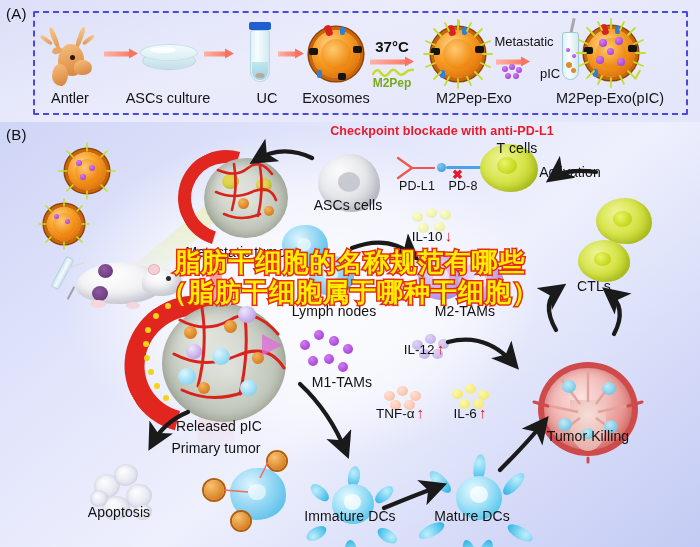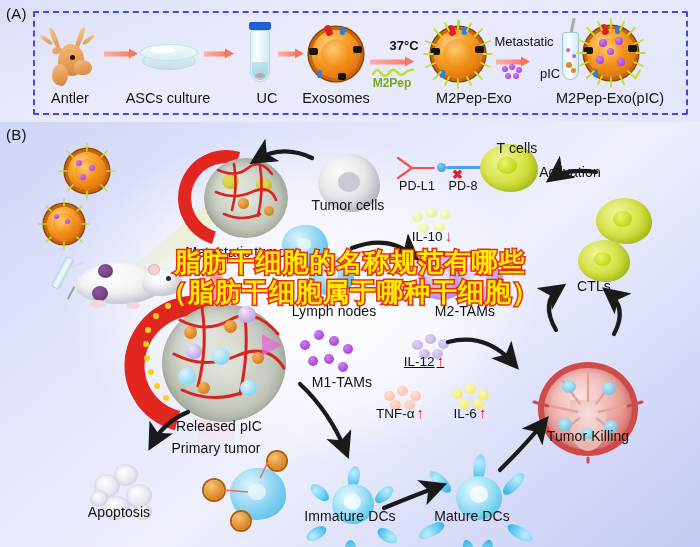--- a/index.html
+++ b/index.html
@@ -415,21 +415,21 @@
       </div>
       <div class="nub" style="left:17px;top:-1px;width:7px;height:11px;background:#d8231f;border-radius:3px;transform:rotate(-20deg);"></div>
       <div class="nub" style="left:32px;top:1px;width:5px;height:8px;background:#2f7fd8;border-radius:2px;"></div>
       <div class="nub" style="left:1px;top:22px;width:9px;height:7px;background:#141414;border-radius:2px;"></div>
       <div class="nub" style="left:45px;top:20px;width:9px;height:7px;background:#141414;border-radius:2px;"></div>
       <div class="nub" style="left:30px;top:47px;width:8px;height:7px;background:#141414;border-radius:2px;"></div>
       <div class="nub" style="left:9px;top:44px;width:5px;height:8px;background:#2f7fd8;border-radius:2px;"></div>
     </div>
     <div class="a-label" style="left:336px;top:90px;">Exosomes</div>
 
-    <div class="a-sub" style="left:404px;top:38px;color:#111;font-size:13px;">37°C</div>
+    <div class="a-sub" style="left:392px;top:38px;color:#111;font-size:15px;">37°C</div>
     <div class="a-arrow" style="left:370px;top:62px;width:44px;">
       <div class="shaft"></div>
         <div class="head"></div>
     </div>
     <svg style="position:absolute;left:372px;top:66px;" width="42" height="12" viewBox="0 0 42 12">
       <path d="M1 8 Q5 1 9 7 T17 7 T25 6 T33 7 T41 4" fill="none" stroke="#c5de2e" stroke-width="2.6" stroke-linecap="round"></path>
     </svg>
     <div class="a-sub" style="left:392px;top:76px;color:#7aa81e;font-size:12px;">M2Pep</div>
 
     <div style="position:absolute;left:424px;top:20px;width:68px;height:68px;">
@@ -610,22 +610,26 @@
           <path d="M84 22 Q88 46 82 72"></path>
         </g>
       </svg>
     </div>
     <div class="b-label" style="left:238px;top:122px;">Metastatic tumor</div>
 
     <div style="position:absolute;left:314px;top:28px;width:72px;height:68px;">
       <div style="position:absolute;left:4px;top:4px;width:62px;height:58px;border-radius:52% 48% 45% 55% / 50% 55% 45% 50%;background:radial-gradient(circle at 35% 30%,#fbfbfc 0%,#e6e7ea 45%,#c9cbd2 78%,#adb0ba 100%);box-shadow:inset -4px -4px 10px rgba(140,145,160,.4);"></div>
       <div style="position:absolute;left:24px;top:22px;width:22px;height:20px;border-radius:50%;background:rgba(190,193,203,.8);"></div>
     </div>
-    <div class="b-label" style="left:348px;top:75px;">Tumor cells</div>
-
+    <div class="b-label" style="left:348px;top:75px;">ASCs cells</div>
+
+    <div class="b-label red" style="left:442px;top:2px;">
+      <span>Checkpoint blockade</span>
+      <span>with anti-PD-L1</span>
+    </div>
 
     <svg style="position:absolute;left:396px;top:32px;" width="48" height="30">
       <g stroke="#f0564e" stroke-width="2.2" fill="none" stroke-linecap="round">
         <path d="M2 4 L16 14"></path>
           <path d="M2 24 L16 14"></path>
           <path d="M16 14 L38 14"></path>
       </g>
     </svg>
     <div class="pd1-ball" style="left:437px;top:41px;"></div>
     <div class="pd1-rod" style="left:446px;top:44px;width:38px;"></div>
@@ -746,21 +750,21 @@
     </div>
     <div class="b-label" style="left:342px;top:252px;">M1-TAMs</div>
 
     <div style="position:absolute;left:412px;top:212px;width:40px;height:26px;">
       <div class="cyto-dot" style="left:0px;top:6px;width:11px;height:10px;background:radial-gradient(circle at 35% 30%,#ded3f5,#b9a7e6);"></div>
       <div class="cyto-dot" style="left:13px;top:0px;width:11px;height:10px;background:radial-gradient(circle at 35% 30%,#ded3f5,#b9a7e6);"></div>
       <div class="cyto-dot" style="left:26px;top:5px;width:11px;height:10px;background:radial-gradient(circle at 35% 30%,#ded3f5,#b9a7e6);"></div>
       <div class="cyto-dot" style="left:7px;top:15px;width:11px;height:10px;background:radial-gradient(circle at 35% 30%,#ded3f5,#b9a7e6);"></div>
       <div class="cyto-dot" style="left:20px;top:15px;width:11px;height:10px;background:radial-gradient(circle at 35% 30%,#ded3f5,#b9a7e6);"></div>
     </div>
-    <div class="cyto" style="left:424px;top:230px;text-decoration:underline;">
+    <div class="cyto" style="left:424px;top:218px;">
       <span>IL-12</span><span class="updown">↑</span>
     </div>
 
     <div style="position:absolute;left:384px;top:264px;width:40px;height:26px;">
       <div class="cyto-dot" style="left:0px;top:5px;width:11px;height:10px;background:radial-gradient(circle at 35% 30%,#ffe0d2,#f8b79c);"></div>
       <div class="cyto-dot" style="left:13px;top:0px;width:11px;height:10px;background:radial-gradient(circle at 35% 30%,#ffe0d2,#f8b79c);"></div>
       <div class="cyto-dot" style="left:26px;top:5px;width:11px;height:10px;background:radial-gradient(circle at 35% 30%,#ffe0d2,#f8b79c);"></div>
       <div class="cyto-dot" style="left:6px;top:14px;width:11px;height:10px;background:radial-gradient(circle at 35% 30%,#ffe0d2,#f8b79c);"></div>
       <div class="cyto-dot" style="left:20px;top:14px;width:11px;height:10px;background:radial-gradient(circle at 35% 30%,#ffe0d2,#f8b79c);"></div>
     </div>

